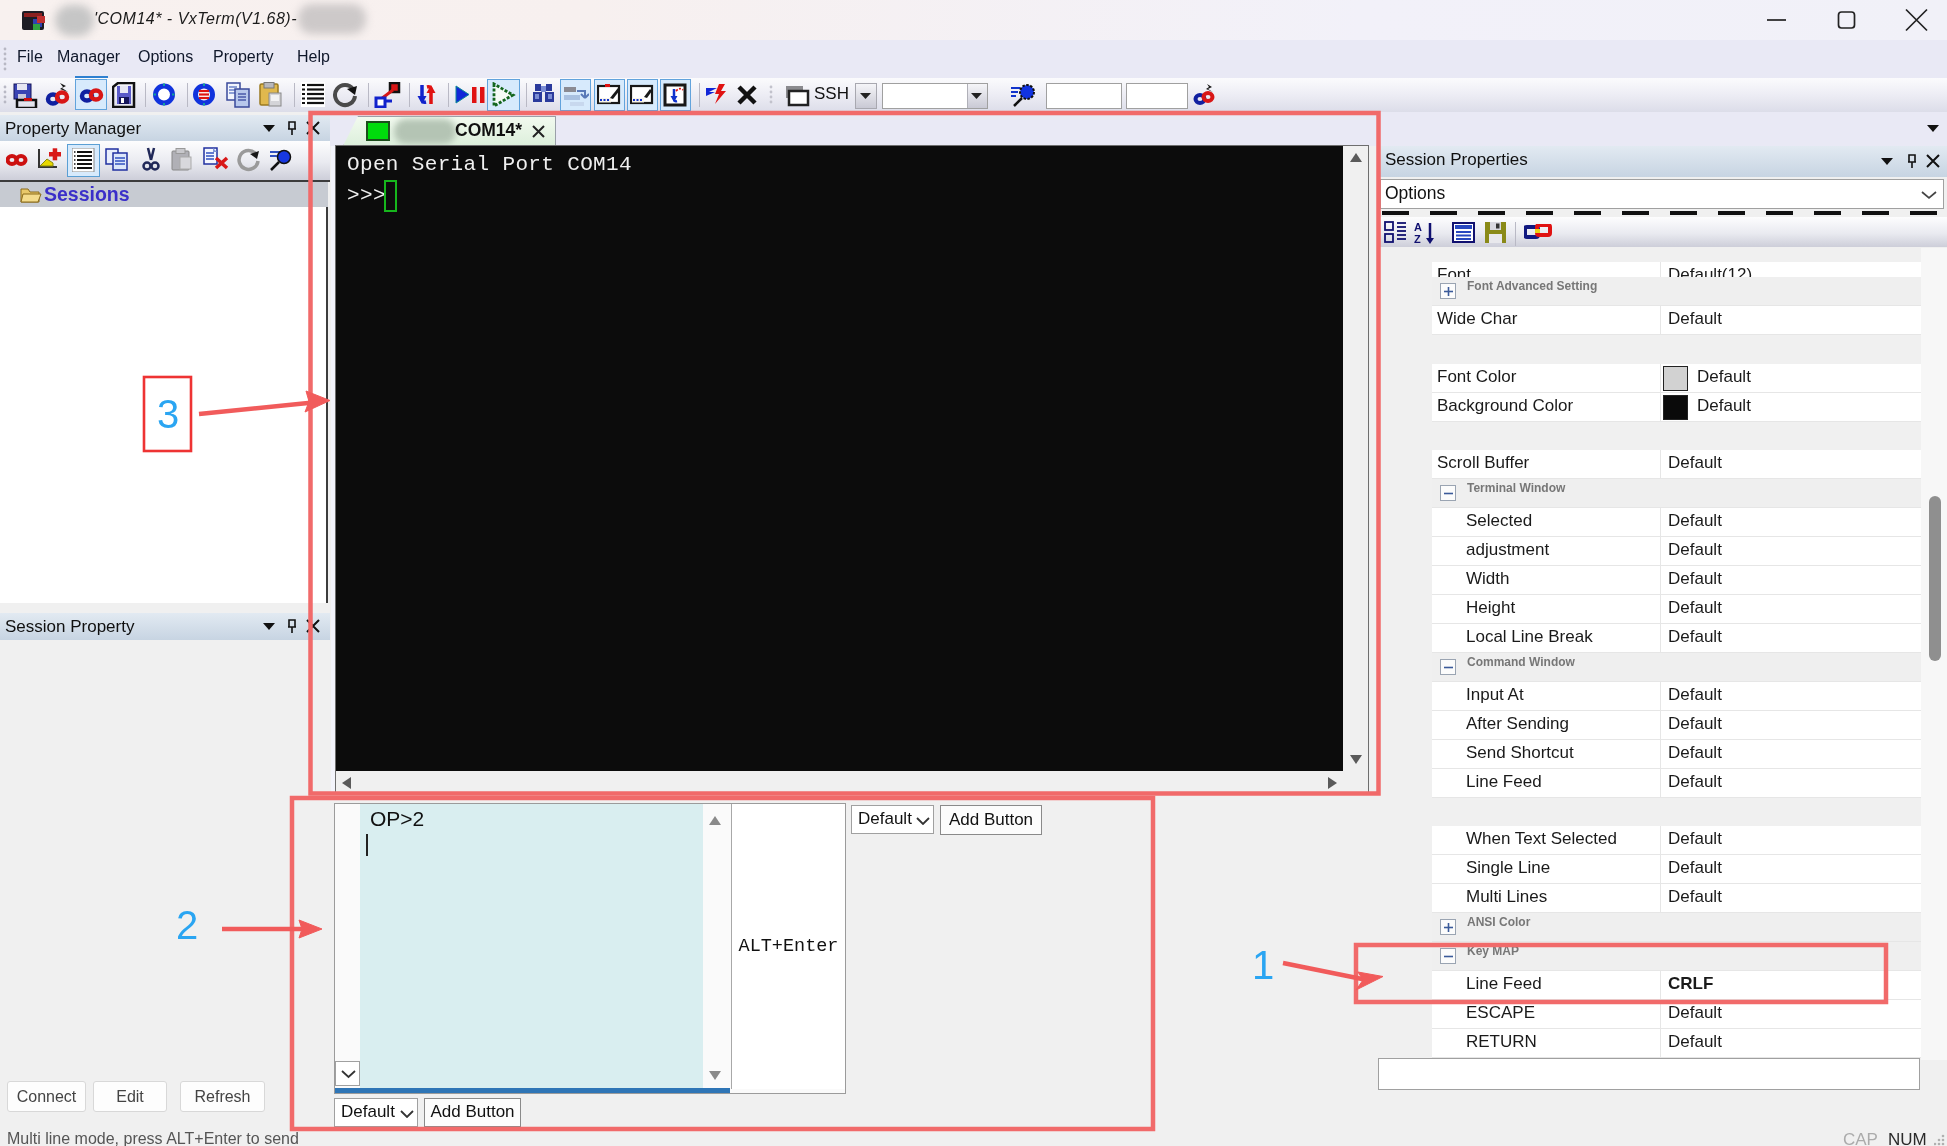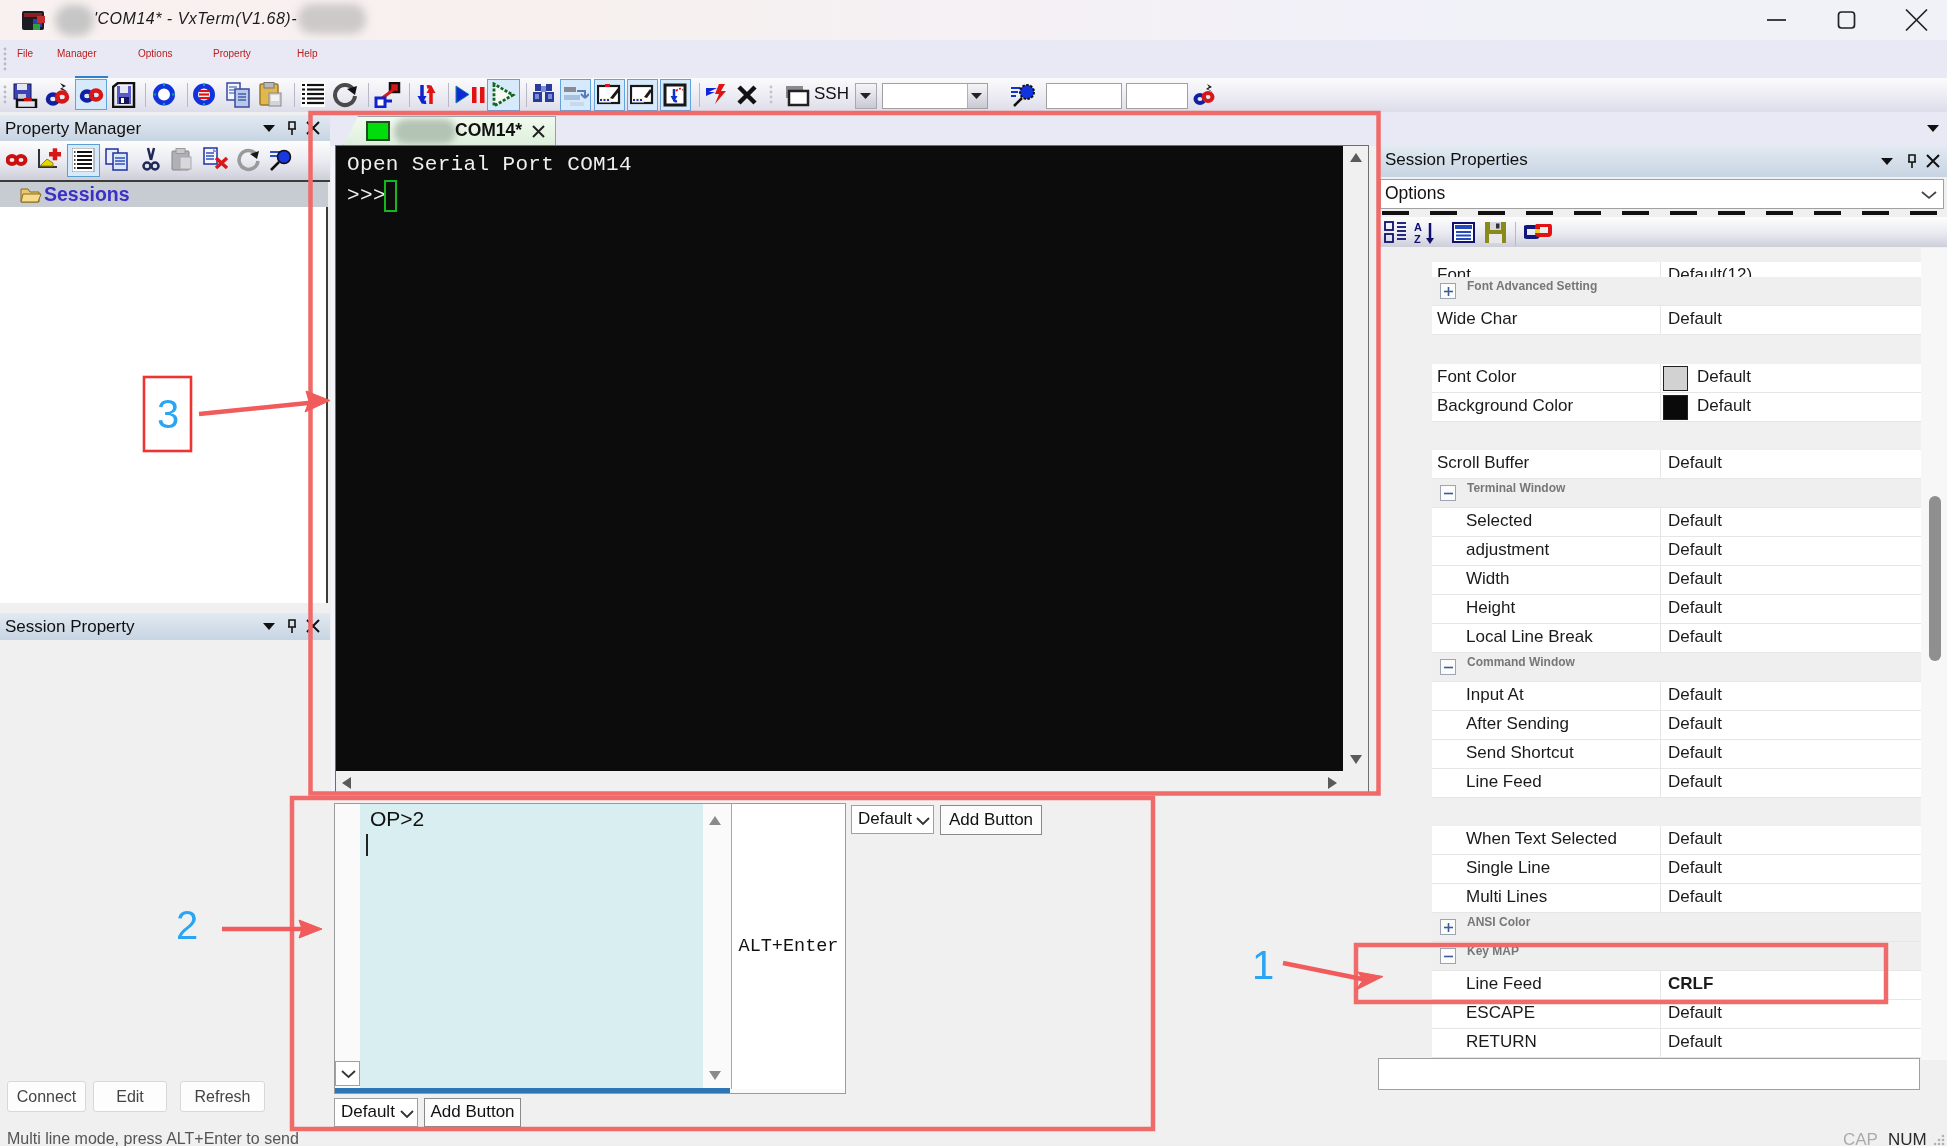--- a/index.html
+++ b/index.html
@@ -10,21 +10,21 @@
 
 #titlebar { position:absolute; left:0; top:0; width:1947px; height:40px;
   background:linear-gradient(to right,#f8f1ef 0%,#f7f0ef 30%,#f2f1f9 70%,#f1f1f8 100%); }
 #titletext { position:absolute; left:94px; top:10px; font-size:16px; letter-spacing:0.5px; color:#1b1b1b;font-style:italic; }
 .blur1 { position:absolute; left:55px; top:5px; width:39px; height:31px; background:#c6c6c6; border-radius:18px; filter:blur(4px); }
 .blur2 { position:absolute; left:298px; top:4px; width:68px; height:30px; background:#cdc9c9; border-radius:14px; filter:blur(4px); }
 .winbtn { position:absolute; top:0; width:46px; height:40px; }
 
 
 #menubar { position:absolute; left:0; top:40px; width:1947px; height:38px; background:#e9e9f5; }
-#menubar span { position:absolute; top:8px; font-size:10px; color:#b91c1c; }
+#menubar span { position:absolute; top:8px; font-size:16px; color:#0f172a; }
 #menuline { position:absolute; left:75px; top:36px; width:33px; height:3px; background:#2f80d0; }
 
 
 #toolbar { position:absolute; left:0; top:78px; width:1947px; height:34px;
   background:linear-gradient(#fbfbfd,#ebebf3 55%,#dcdde9); }
 .tsep { position:absolute; top:5px; width:1px; height:24px; background:#b9b9c5; }
 .tbox { position:absolute; top:3px; width:30px; height:28px; border:1px solid #62a3dc; background:#d7eafc; }
 
 
 .ptitle { position:absolute; background:linear-gradient(#e2eaf2,#c7d4e2); }

